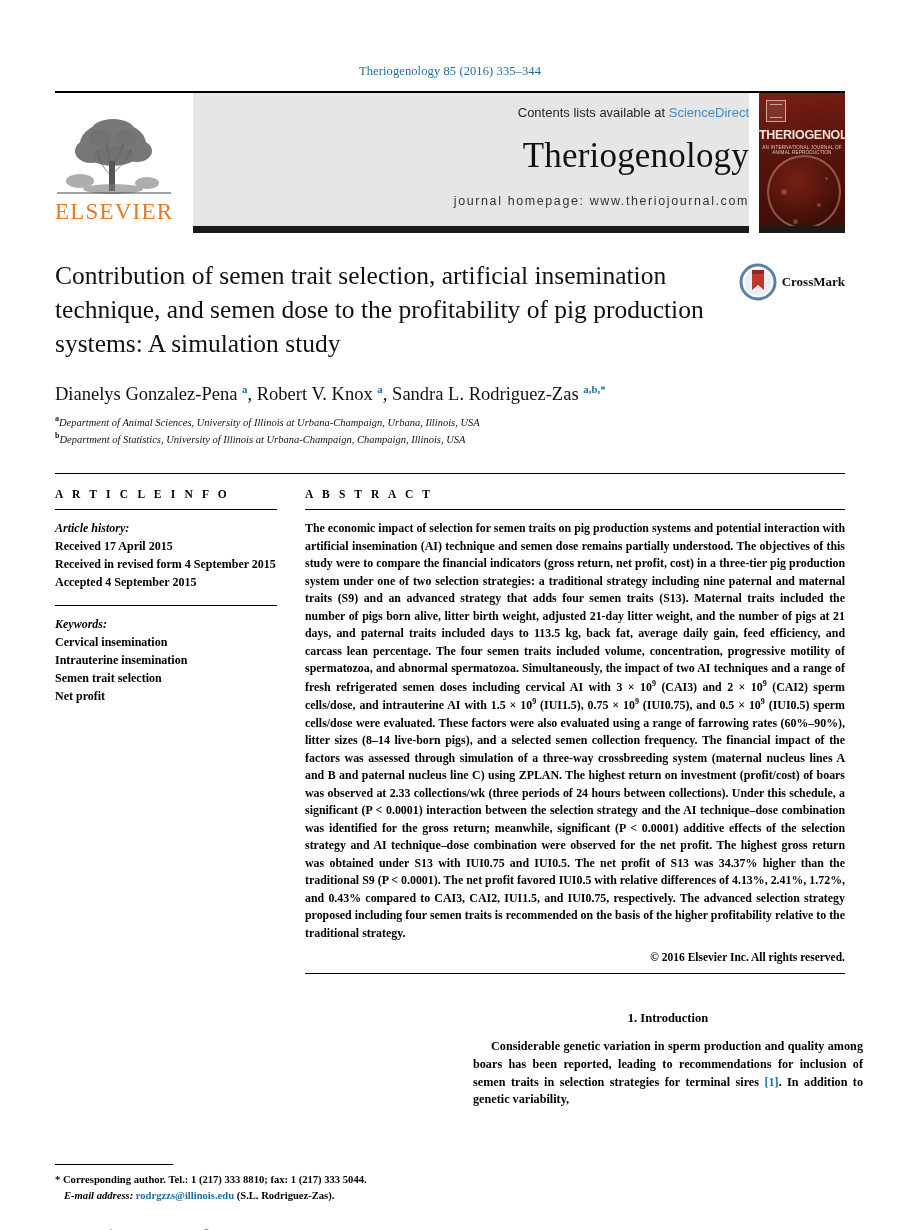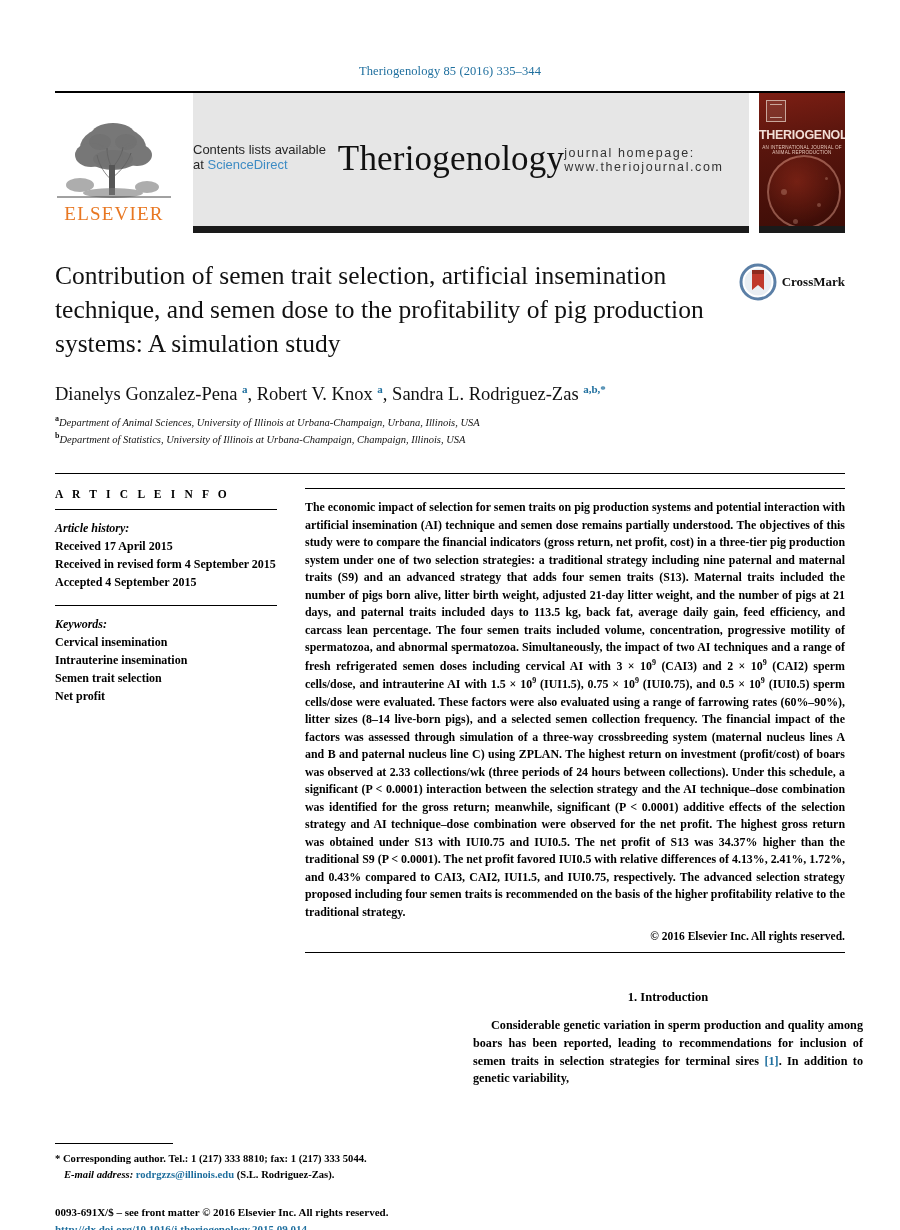--- a/index.html
+++ b/index.html
@@ -45,36 +45,36 @@
     padding-bottom: 8px;
   }
   .tree-art {
     height: 86px;
     position: relative;
     overflow: hidden;
   }
   .tree-art svg { display: block; }
   .elsevier-word {
     font-family: "Liberation Serif", serif;
-    font-size: 19px;
+    font-size: 23px;
     letter-spacing: 1.2px;
     color: #e87722;
     text-align: center;
     margin-top: 2px;
   }
 
   .banner {
     flex: 1 1 auto;
     background: #e6e6e6;
     margin: 0 10px 0 20px;
     position: relative;
     display: flex;
-    flex-direction: row;
+    flex-direction: column;
     justify-content: center;
-    align-items: center;
+    align-items: flex-end;
     border-bottom: 7px solid #1a1a1a;
   }
   .banner-contents {
     font-family: "Liberation Sans", sans-serif;
     font-size: 13px;
     color: #262626;
     margin-top: -6px;
   }
   .banner-contents .sd {
     color: #3e8cc4;
@@ -367,20 +367,21 @@
       <div class="info-group">
         <div class="hdr">Keywords:</div>
         <div>Cervical insemination</div>
         <div>Intrauterine insemination</div>
         <div>Semen trait selection</div>
         <div>Net profit</div>
       </div>
     </div>
 
     <div class="col-abstract">
+      <div class="sec-label">A B S T R A C T</div>
       <div class="rule-thin"></div>
       <div class="abstract-body">The economic impact of selection for semen traits on pig production systems and potential interaction with artificial insemination (AI) technique and semen dose remains partially understood. The objectives of this study were to compare the financial indicators (gross return, net profit, cost) in a three-tier pig production system under one of two selection strategies: a traditional strategy including nine paternal and maternal traits (S9) and an advanced strategy that adds four semen traits (S13). Maternal traits included the number of pigs born alive, litter birth weight, adjusted 21-day litter weight, and the number of pigs at 21 days, and paternal traits included days to 113.5 kg, back fat, average daily gain, feed efficiency, and carcass lean percentage. The four semen traits included volume, concentration, progressive motility of spermatozoa, and abnormal spermatozoa. Simultaneously, the impact of two AI techniques and a range of fresh refrigerated semen doses including cervical AI with 3 × 10<sup>9</sup> (CAI3) and 2 × 10<sup>9</sup> (CAI2) sperm cells/dose, and intrauterine AI with 1.5 × 10<sup>9</sup> (IUI1.5), 0.75 × 10<sup>9</sup> (IUI0.75), and 0.5 × 10<sup>9</sup> (IUI0.5) sperm cells/dose were evaluated. These factors were also evaluated using a range of farrowing rates (60%–90%), litter sizes (8–14 live-born pigs), and a selected semen collection frequency. The financial impact of the factors was assessed through simulation of a three-way crossbreeding system (maternal nucleus lines A and B and paternal nucleus line C) using ZPLAN. The highest return on investment (profit/cost) of boars was observed at 2.33 collections/wk (three periods of 24 hours between collections). Under this schedule, a significant (P &lt; 0.0001) interaction between the selection strategy and the AI technique–dose combination was identified for the gross return; meanwhile, significant (P &lt; 0.0001) additive effects of the selection strategy and AI technique–dose combination were observed for the net profit. The highest gross return was obtained under S13 with IUI0.75 and IUI0.5. The net profit of S13 was 34.37% higher than the traditional S9 (P &lt; 0.0001). The net profit favored IUI0.5 with relative differences of 4.13%, 2.41%, 1.72%, and 0.43% compared to CAI3, CAI2, IUI1.5, and IUI0.75, respectively. The advanced selection strategy proposed including four semen traits is recommended on the basis of the higher profitability relative to the traditional strategy.</div>
       <div class="copyright">© 2016 Elsevier Inc. All rights reserved.</div>
       <div class="abstract-close"></div>
     </div>
   </div>
 
   <div class="bottom">
     <div class="bot-col left">
       <div class="footnote-rule"></div>

